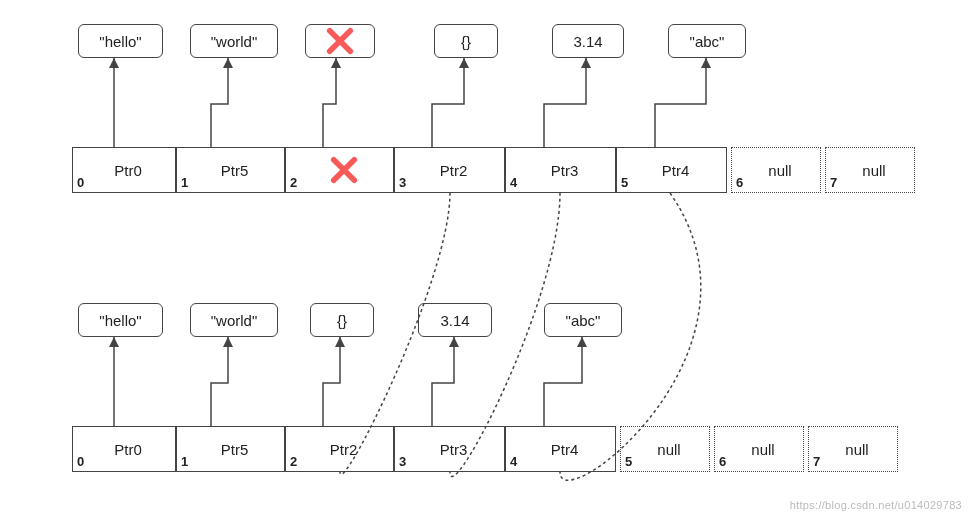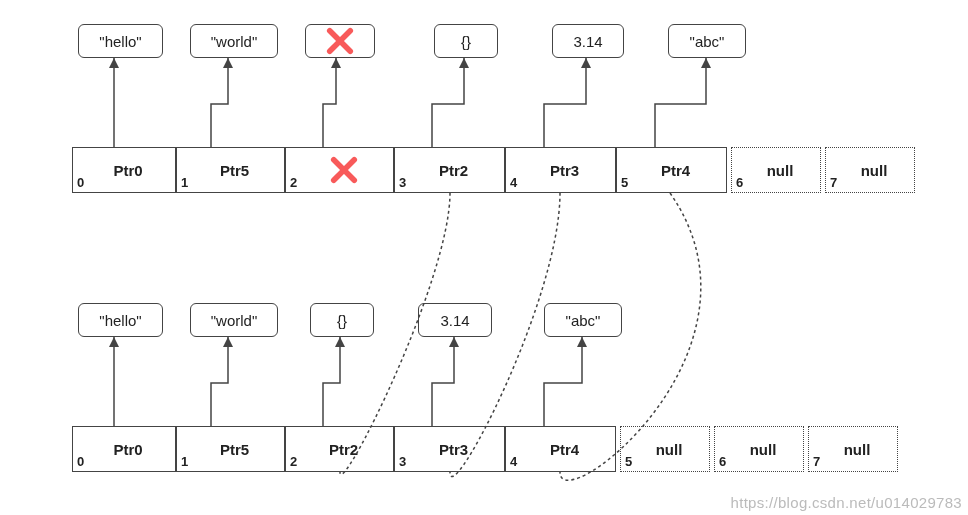--- a/index.html
+++ b/index.html
@@ -43,21 +43,20 @@
     font-weight: bold;
     color: #222;
   }
   .slot .lbl {
     position: absolute;
     left: 0; right: 0; top: 0; bottom: 0;
     display: flex;
     align-items: center;
     justify-content: center;
     padding-left: 8px;
-    font-weight: bold;
   }
   .x-icon {
     width: 28px;
     height: 28px;
     display: block;
   }
   .x-icon line {
     stroke: #f85a5a;
     stroke-width: 6;
     stroke-linecap: round;
@@ -72,21 +71,21 @@
     fill: none;
   }
   .arrow .head {
     fill: #444;
     stroke: none;
   }
   .watermark {
     position: absolute;
     right: 6px;
     bottom: 4px;
-    font-size: 15px;
+    font-size: 11px;
     color: #bbb;
     letter-spacing: 0.3px;
   }
   svg.dotted-curves path {
     stroke: #444;
     stroke-width: 1.5;
     stroke-dasharray: 3 3;
     fill: none;
   }
 </style>

